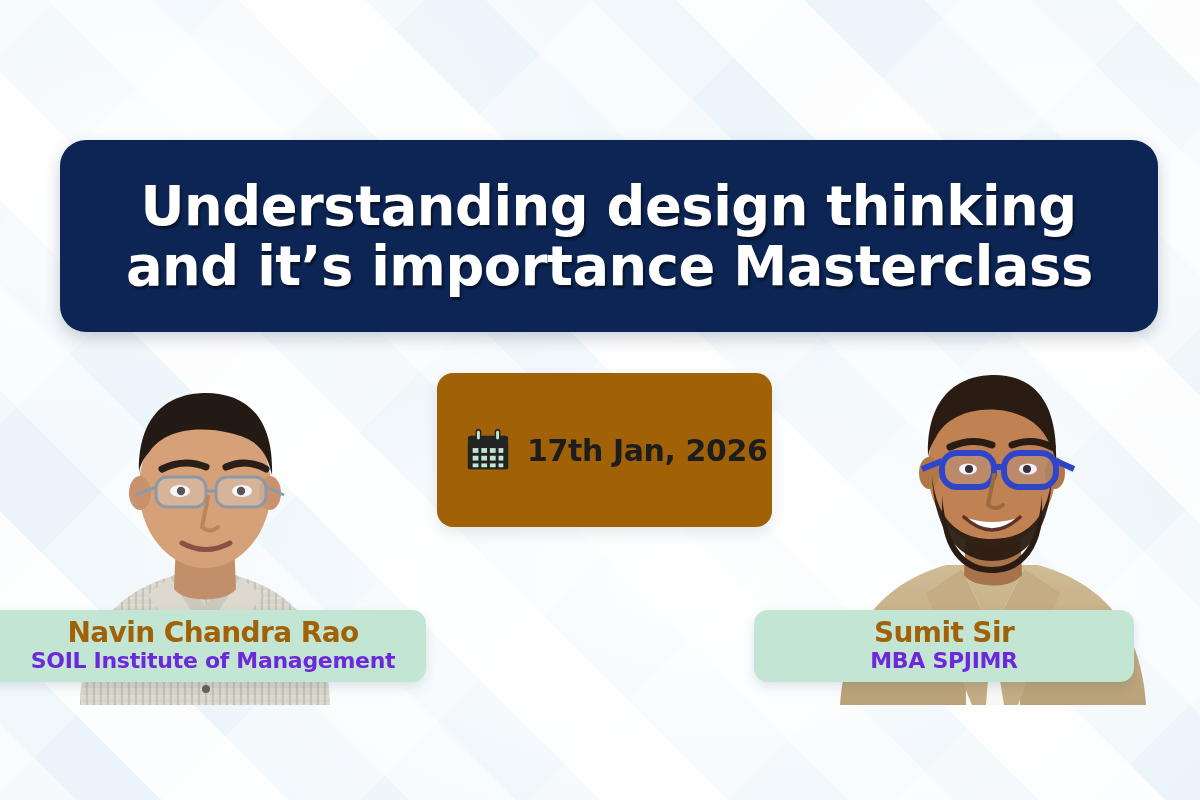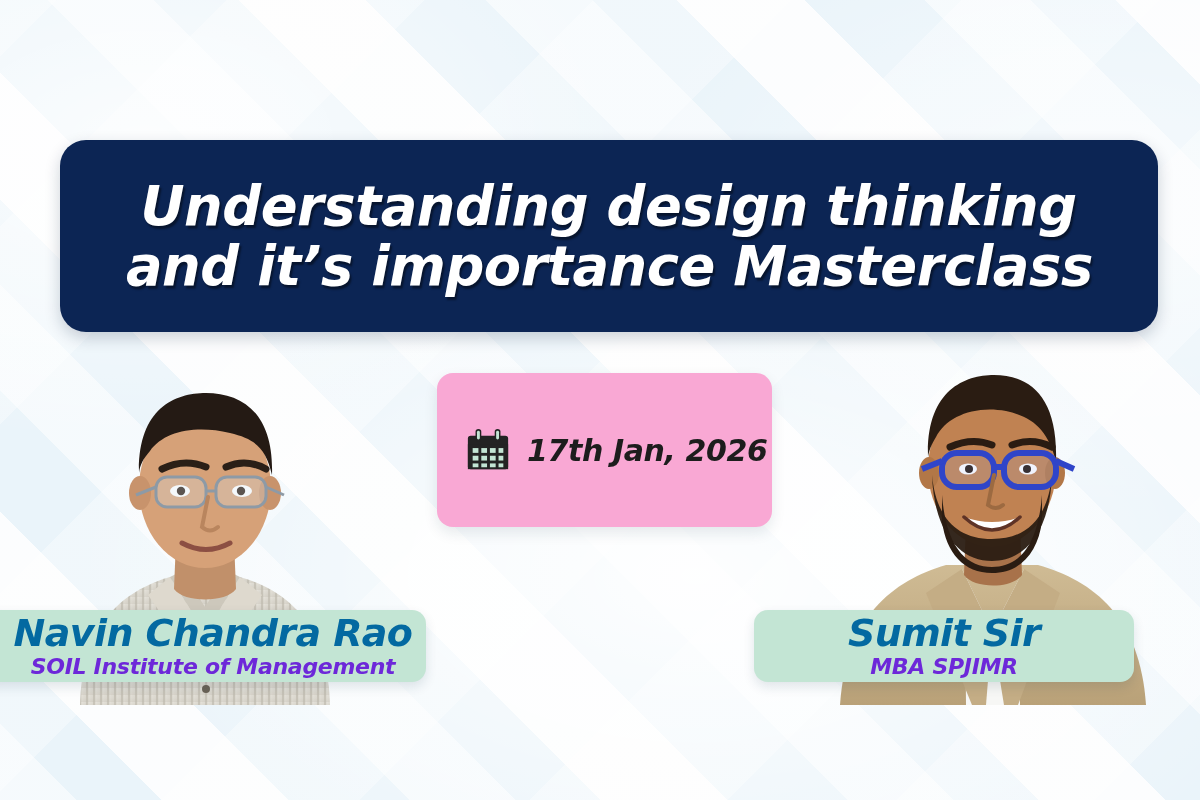--- a/index.html
+++ b/index.html
@@ -12,21 +12,20 @@
     overflow: hidden;
     font-family: "Liberation Sans", sans-serif;
   }
 
   #banner {
     position: relative;
     width: 1200px;
     height: 800px;
     overflow: hidden;
     background: #ffffff;
-    font-style: italic;
   }
 
   
   .bg-base {
     position: absolute;
     inset: 0;
     background: #eaf4fa;
   }
   .bg-bands {
     position: absolute;
@@ -100,21 +99,21 @@
   .photo-left  { left: 30px;  bottom: 95px; width: 350px; height: 360px; }
   .photo-right { right: 38px; bottom: 95px; width: 340px; height: 370px; }
 
   
   .info-card {
     position: absolute;
     left: 437px;
     top: 373px;
     width: 335px;
     height: 154px;
-    background: #f9a8d4;
+    background: #a16207;
     border-radius: 16px;
     box-shadow: 0 6px 14px rgba(20, 50, 70, 0.10);
     display: flex;
     flex-direction: column;
     justify-content: center;
     gap: 14px;
     padding-left: 28px;
     box-sizing: border-box;
     z-index: 7;
   }
@@ -161,23 +160,23 @@
   .plate-right {
     left: 754px;
     top: 610px;
     width: 380px;
     height: 72px;
     border-radius: 14px;
   }
   .plate-name {
     font-family: "DejaVu Sans", sans-serif;
     font-weight: 700;
-    font-size: 38px;
+    font-size: 28px;
     line-height: 1.08;
-    color: #0369a1;
+    color: #a16207;
     letter-spacing: -0.6px;
     white-space: nowrap;
   }
   .plate-org {
     font-family: "DejaVu Sans", sans-serif;
     font-weight: 700;
     font-size: 22px;
     line-height: 1.15;
     color: #6d28d9;
     letter-spacing: -0.3px;

